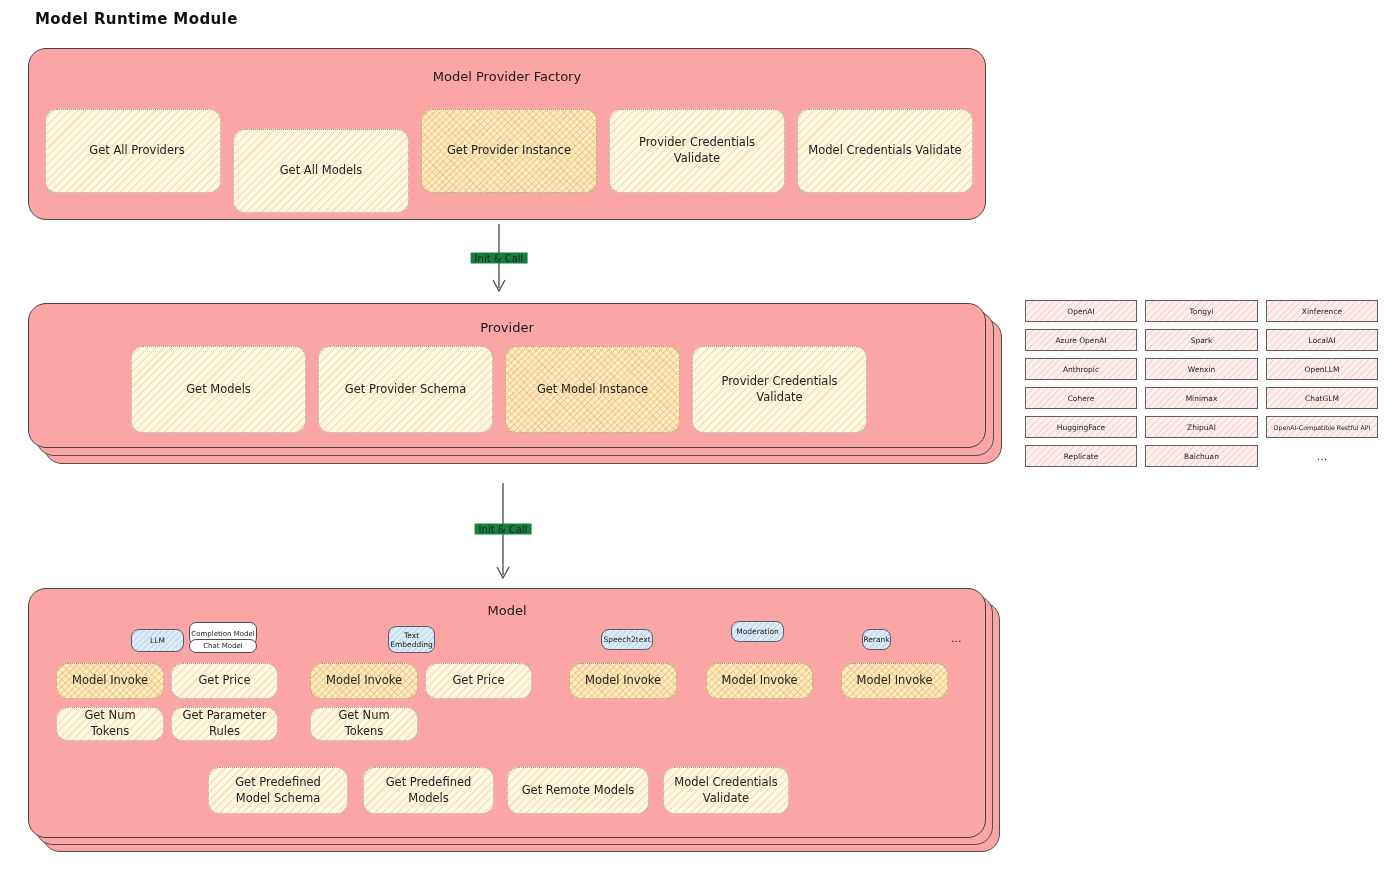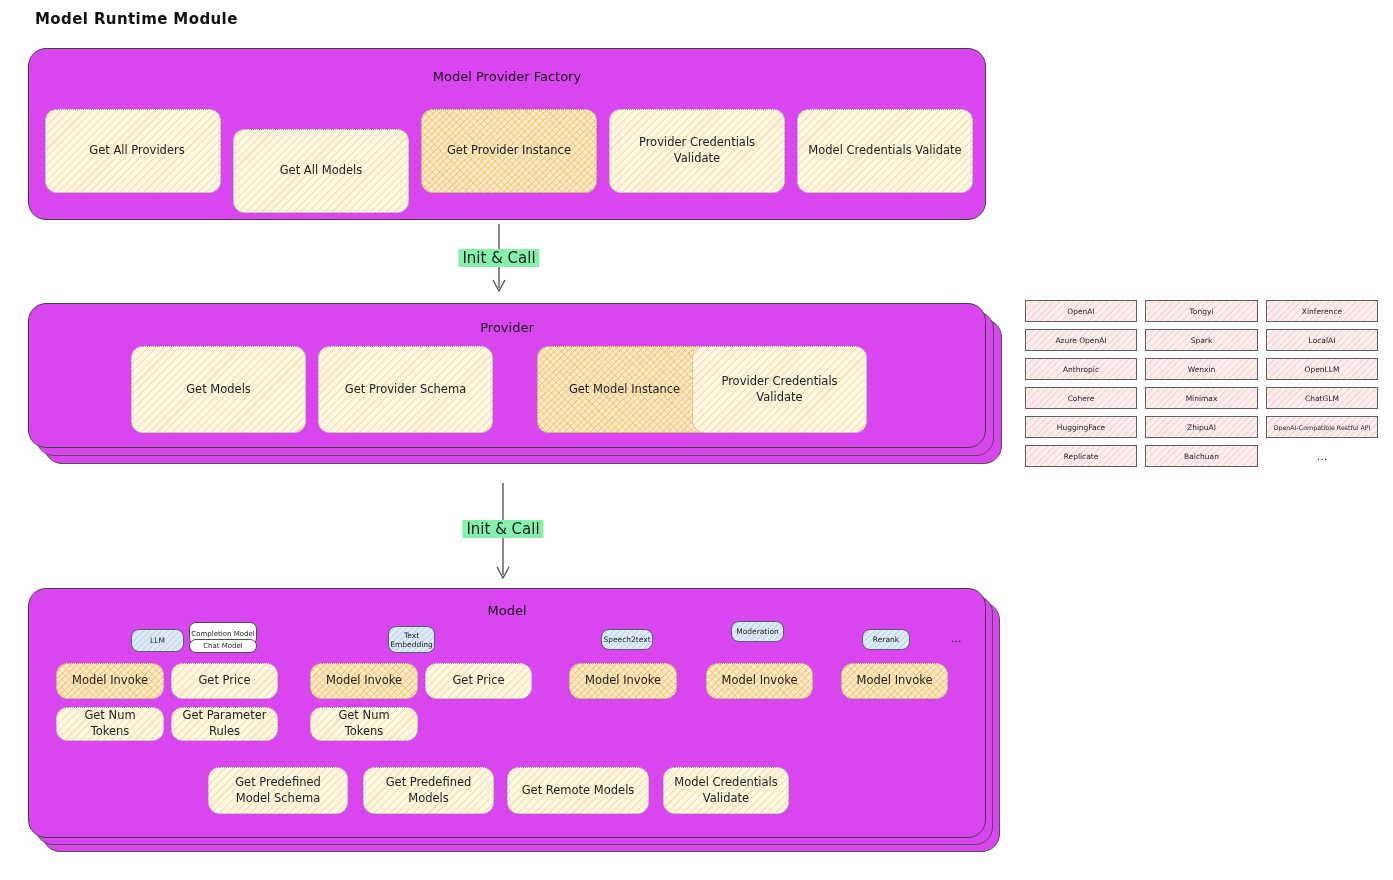--- a/index.html
+++ b/index.html
@@ -6,21 +6,21 @@
   .canvas {
     position:relative; width:1393px; height:880px; background:#ffffff;
     font-family:"DejaVu Sans", sans-serif; color:#1f1f1f; overflow:hidden;
   }
   .page-title {
     position:absolute; left:35px; top:10px; font-size:15px; font-weight:600;
     letter-spacing:0.4px; color:#111;
   }
   
   .sect, .stack {
-    position:absolute; background:#d946ef; border:1.6px solid #434343; border-radius:18px;
+    position:absolute; background:#fca5a5; border:1.6px solid #434343; border-radius:18px;
     box-sizing:border-box;
   }
   .stack { border-color:#4f4f4f; }
   .sect-title {
     position:absolute; left:0; right:0; text-align:center; font-size:13px; color:#1a1a1a;
   }
   
   .op {
     position:absolute; display:flex; align-items:center; justify-content:center;
     text-align:center; border-radius:12px; font-size:11.5px; line-height:1.35;
@@ -67,22 +67,22 @@
   }
   .mini {
     position:absolute; background:#fff; border:1.2px solid #4c4c4c; border-radius:7px;
     display:flex; align-items:center; justify-content:center; font-size:7px;
     white-space:nowrap; color:#222; box-sizing:border-box;
   }
   .dots { position:absolute; font-size:11px; color:#222; }
   
   .arrow-svg { position:absolute; overflow:visible; }
   .arrow-label {
-    position:absolute; transform:translate(-50%,-50%); background:#86efac;
-    font-size:15px; padding:0 4px; color:#222; white-space:nowrap;
+    position:absolute; transform:translate(-50%,-50%); background:#15803d;
+    font-size:10px; padding:0 4px; color:#222; white-space:nowrap;
   }
 </style>
 </head>
 <body>
 
 <div class="canvas">
 
   <div class="page-title">Model Runtime Module</div>
 
   <div class="sect" style="left:28px; top:48px; width:958px; height:172px;">
@@ -99,21 +99,21 @@
     <polyline points="4,56 10,67 16,56" fill="none" stroke="#4a4a4a" stroke-width="1.3"></polyline>
   </svg>
   <div class="arrow-label" style="left:499px; top:258px;">Init &amp; Call</div>
 
   <div class="stack" style="left:44px; top:319px; width:958px; height:145px;"></div>
   <div class="stack" style="left:36px; top:311px; width:958px; height:145px;"></div>
   <div class="sect" style="left:28px; top:303px; width:958px; height:145px;">
     <div class="sect-title" style="top:16px;">Provider</div>
     <div class="op yellow" style="left:102px; top:42px; width:175px; height:87px;">Get Models</div>
     <div class="op yellow" style="left:289px; top:42px; width:175px; height:87px;">Get Provider Schema</div>
-    <div class="op orange" style="left:476px; top:42px; width:175px; height:87px;margin-left:32px;">Get Model Instance</div>
+    <div class="op orange" style="left:476px; top:42px; width:175px; height:87px;">Get Model Instance</div>
     <div class="op yellow" style="left:663px; top:42px; width:175px; height:87px;">Provider Credentials Validate</div>
   </div>
 
   <div class="providers-grid">
     <div class="pv">OpenAI</div>
     <div class="pv">Tongyi</div>
     <div class="pv">Xinference</div>
     <div class="pv">Azure OpenAI</div>
     <div class="pv">Spark</div>
     <div class="pv">LocalAI</div>
@@ -141,21 +141,21 @@
   <div class="stack" style="left:35px; top:595px; width:958px; height:250px;"></div>
   <div class="sect" style="left:28px; top:588px; width:958px; height:250px;">
     <div class="sect-title" style="top:14px;">Model</div>
 
     <div class="tag" style="left:102px; top:40px; width:53px; height:23px;">LLM</div>
     <div class="mini" style="left:160px; top:33px; width:68px; height:23px;">Completion Model</div>
     <div class="mini" style="left:160px; top:50px; width:68px; height:14px;">Chat Model</div>
     <div class="tag" style="left:359px; top:37px; width:47px; height:27px;">Text Embedding</div>
     <div class="tag" style="left:572px; top:40px; width:52px; height:21px;">Speech2text</div>
     <div class="tag" style="left:702px; top:32px; width:53px; height:21px;">Moderation</div>
-    <div class="tag" style="left:833px; top:40px; width:48px; height:21px;">Rerank</div>
+    <div class="tag" style="left:833px; top:40px; width:29px; height:21px;">Rerank</div>
     <div class="dots" style="left:922px; top:43px;">...</div>
 
     <div class="op orange" style="left:27px;  top:74px; width:108px; height:36px;">Model Invoke</div>
     <div class="op yellow" style="left:142px; top:74px; width:107px; height:36px;">Get Price</div>
     <div class="op orange" style="left:281px; top:74px; width:108px; height:36px;">Model Invoke</div>
     <div class="op yellow" style="left:396px; top:74px; width:107px; height:36px;">Get Price</div>
     <div class="op orange" style="left:540px; top:74px; width:108px; height:36px;">Model Invoke</div>
     <div class="op orange" style="left:677px; top:74px; width:107px; height:36px;">Model Invoke</div>
     <div class="op orange" style="left:812px; top:74px; width:107px; height:36px;">Model Invoke</div>
 

